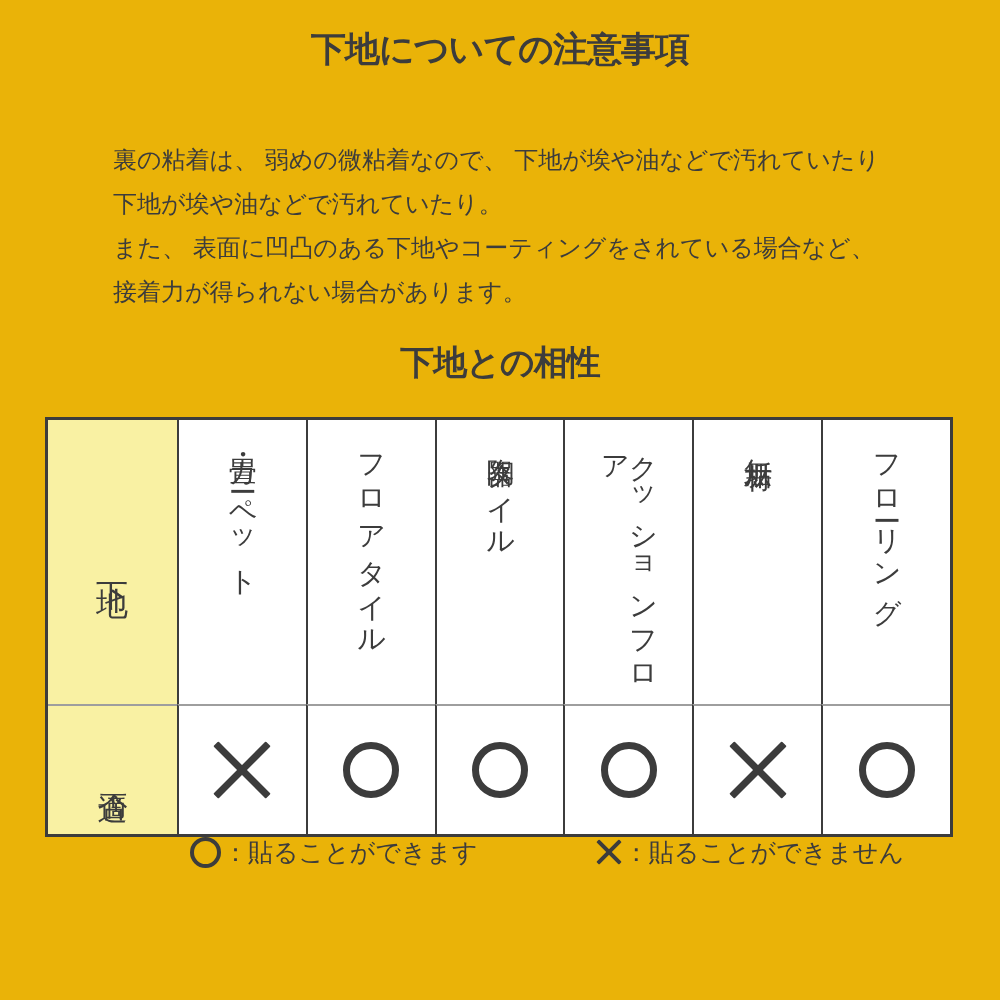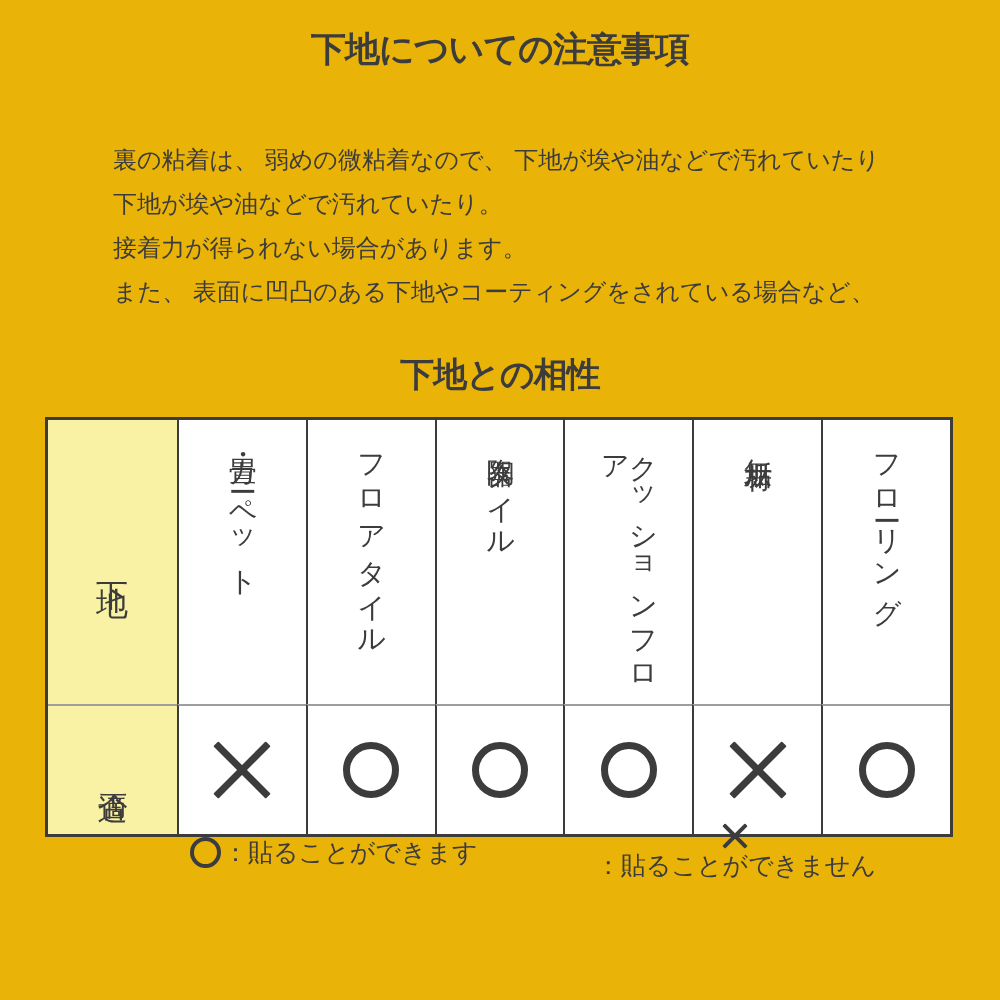--- a/index.html
+++ b/index.html
@@ -18,21 +18,21 @@
     font-family:"Liberation Sans","DejaVu Sans",sans-serif;
     overflow:hidden;
   }
   
   .title{
     position:absolute;top:26px;left:0;width:1000px;
     text-align:center;
     font-size:35px;font-weight:bold;letter-spacing:-1px;
   }
   .section-title{
-    position:absolute;top:352px;left:0;width:1000px;
+    position:absolute;top:340px;left:0;width:1000px;
     text-align:center;
     font-size:34px;font-weight:bold;letter-spacing:-1px;
   }
   
   .intro{
     position:absolute;top:96px;left:113px;width:860px;
     font-size:24px;line-height:44px;
     white-space:nowrap;
     margin-top:42px;
   }
@@ -77,41 +77,41 @@
   .mark.sm.mark-x .shape::after{width:32px;height:4px;}
   
   .legend{
     position:absolute;top:831px;left:45px;width:910px;height:42px;
     display:flex;align-items:center;
     font-size:25px;
   }
   .legend-item{display:flex;align-items:center;white-space:nowrap;}
   .legend-item .mark{margin-right:2px;display:flex;align-items:center;}
   .legend-item.ok{margin-left:145px;}
-  .legend-item.ng{margin-left:118px;flex-direction:column;}
+  .legend-item.ng{margin-left:118px;}
   
   .footnote{
     position:absolute;top:906px;left:30px;width:965px;
     font-size:20px;line-height:38px;letter-spacing:-1px;
     white-space:nowrap;
   }
   .footnote .fn2{margin-left:45px;}
 </style>
 </head>
 <body>
 
 <div class="page">
 
   <h1 class="title">下地についての注意事項</h1>
 
   <div class="intro">
     <div>裏の粘着は、 弱めの微粘着なので、 下地が埃や油などで汚れていたり</div>
     <div>下地が埃や油などで汚れていたり。</div>
+    <div>また、 表面に凹凸のある下地やコーティングをされている場合など、</div>
     <div>接着力が得られない場合があります。</div>
-    <div>また、 表面に凹凸のある下地やコーティングをされている場合など、</div>
   </div>
 
   <h2 class="section-title">下地との相性</h2>
 
   <div class="tbl">
 
     <div class="c first yellow">
       <span class="vtext corner">下地</span>
     </div>
     <div class="c vtop">

